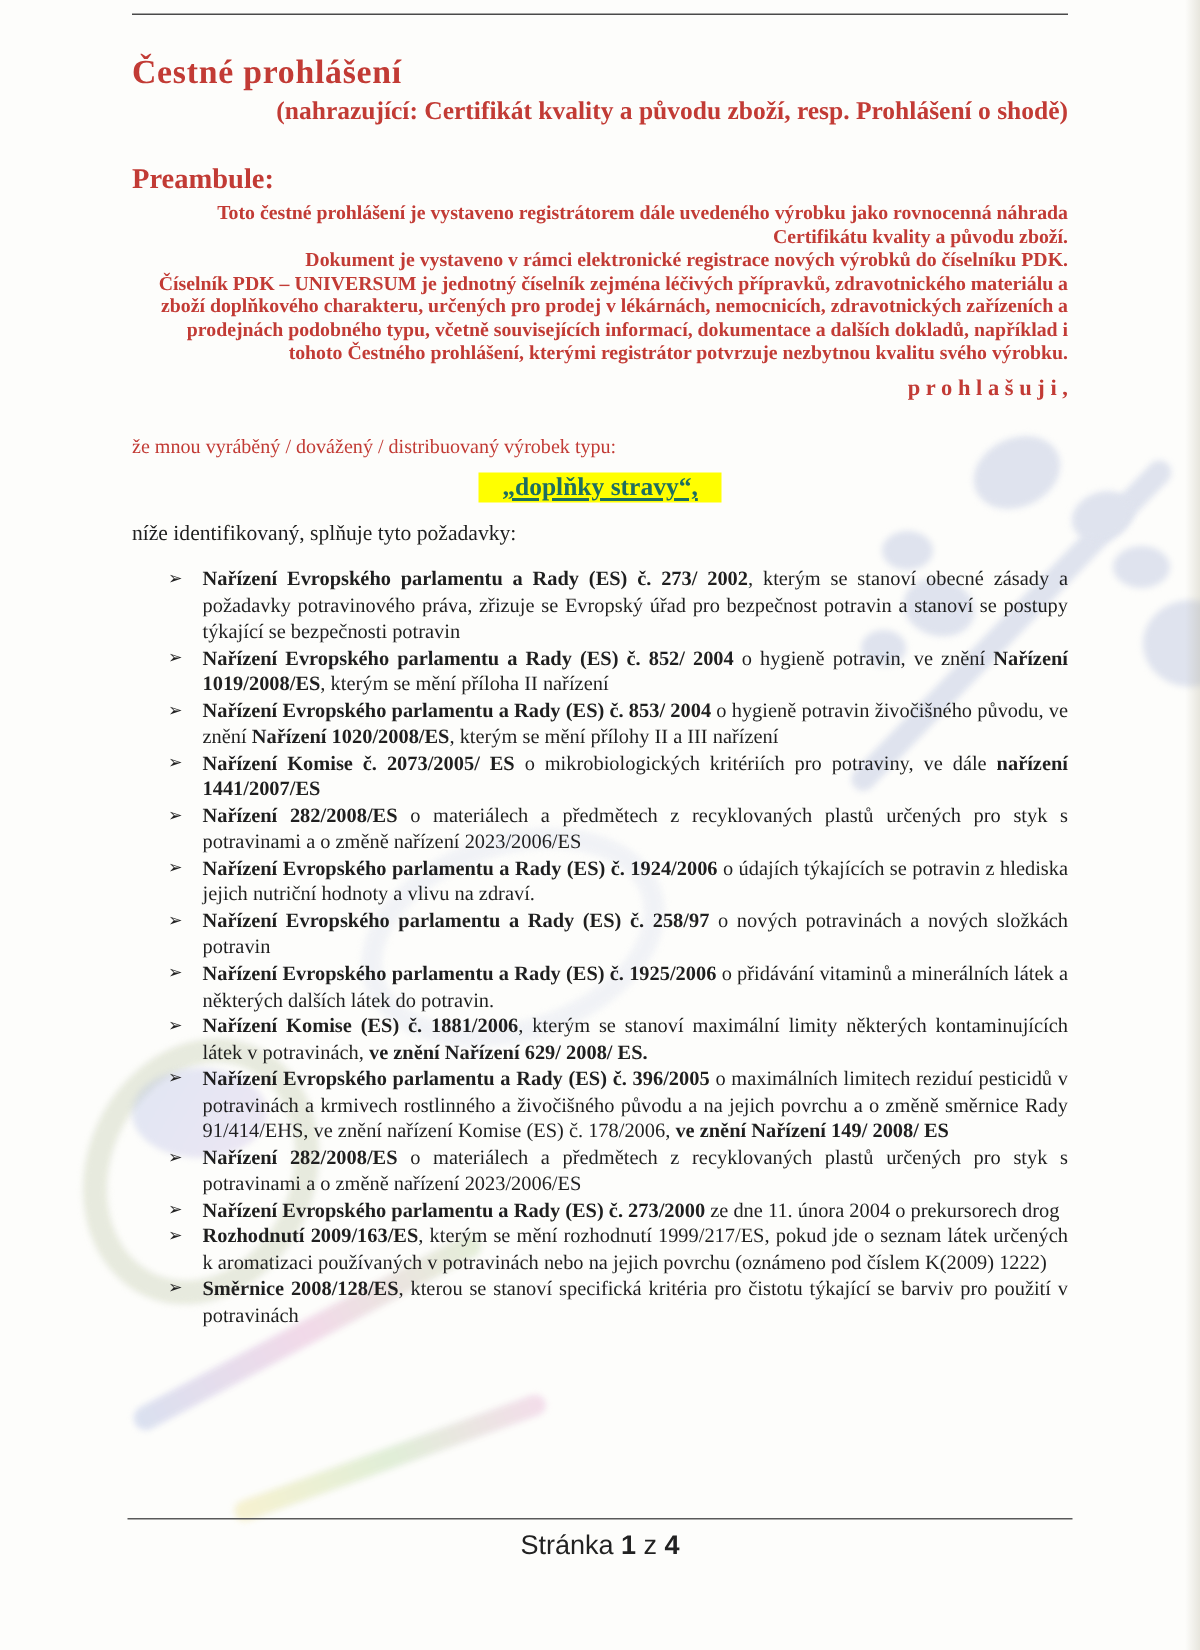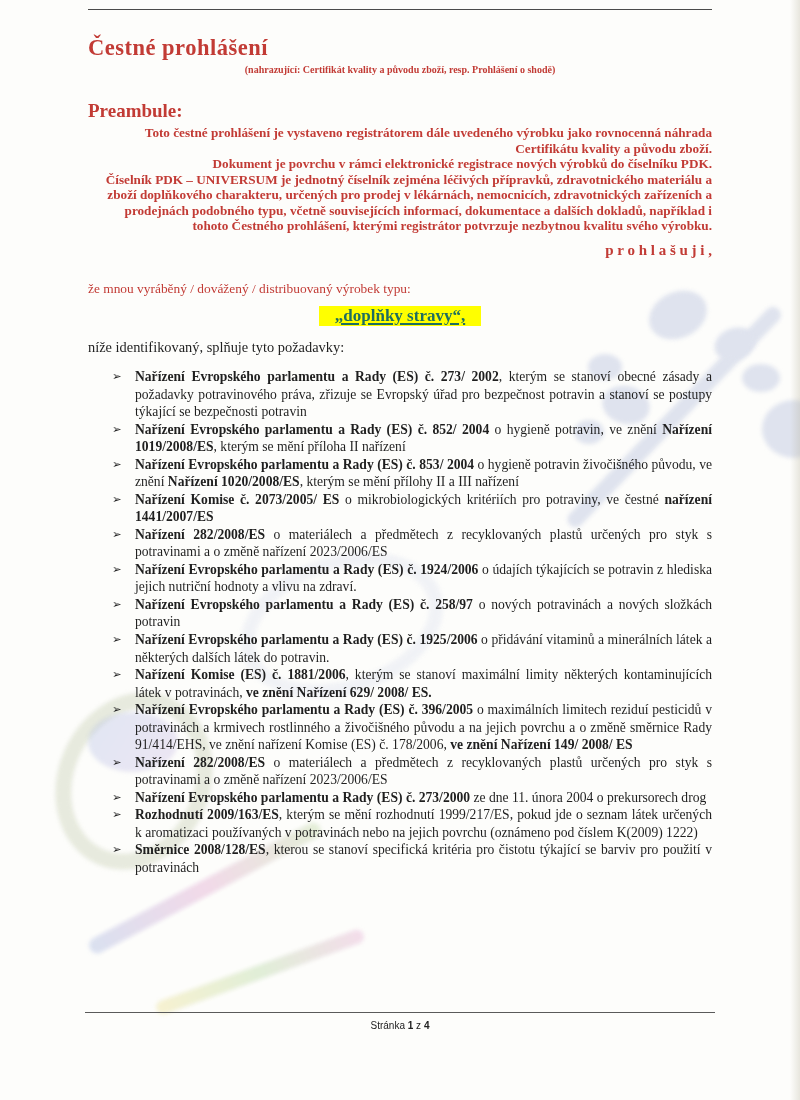--- a/index.html
+++ b/index.html
@@ -42,22 +42,22 @@
            background:linear-gradient(to left,rgba(175,170,145,.28),rgba(175,170,145,0));}
 
   
   .content{position:absolute;left:88px;top:0;width:624px;}
   .doc-code{margin-top:34px;text-align:right;font-family:"Liberation Sans",sans-serif;
             font-style:italic;font-weight:600;font-size:13.5px;color:#2d2d2d;}
   .top-rule{margin-top:9px;border:0;border-top:1.6px solid var(--rule);height:0;}
 
   .title{margin-top:25px;text-align:left;color:var(--accent-red);
          font-weight:bold;font-size:22.5px;letter-spacing:.5px;}
-  .subtitle{margin-top:3px;text-align:center;color:var(--accent-red);
-            font-weight:bold;font-size:10px;}
+  .subtitle{margin-top:3px;text-align:right;color:var(--accent-red);
+            font-weight:bold;font-size:17px;}
 
   .preamble-heading{margin-top:25px;color:var(--accent-red);font-weight:bold;font-size:19px;}
   .preamble-body{margin-top:3px;color:var(--accent-red);font-weight:bold;
                  font-size:13.2px;line-height:1.18;text-align:right;}
   .preamble-body .wrap-line{margin:0;}
 
   .decl-intro{margin-top:17px;color:var(--accent-red);font-size:14.3px;text-indent:34px;}
   .decl-verb{margin-top:8px;text-align:right;color:var(--accent-red);
              font-weight:bold;font-size:15px;}
   .decl-product-line{margin-top:22px;color:var(--accent-red);font-size:13.4px;}
@@ -71,21 +71,21 @@
   .req-list{list-style:none;margin:12px 0 0 0;padding:0 0 0 24px;}
   .req-list li{display:flex;gap:9px;font-size:13.6px;line-height:1.29;color:var(--ink);}
   .req-list .bullet{font-family:"DejaVu Sans",sans-serif;font-size:11.5px;
                     line-height:17.5px;width:14px;flex:0 0 14px;color:#222;}
   .req-list .item-text{flex:1;text-align:justify;}
   .seg-bold{font-weight:bold;}
 
   .footer-rule{position:absolute;left:85px;top:1012px;width:630px;border:0;
                border-top:1.3px solid #5a5a5a;height:0;margin:0;}
   .page-footer{position:absolute;left:85px;top:1020px;width:630px;text-align:center;
-               font-family:"Liberation Sans",sans-serif;font-size:10px;color:#222;}
+               font-family:"Liberation Sans",sans-serif;font-size:18px;color:#222;}
 </style>
 </head>
 <body>
 
 <div class="page">
 
   <div class="watermarks">
     <div class="wm wm-stroke"></div>
     <div class="wm wm-blob wm-b1"></div>
     <div class="wm wm-blob wm-b2"></div>
@@ -105,21 +105,21 @@
   <div class="content">
 
     <hr class="top-rule">
 
     <div class="title">Čestné prohlášení</div>
     <div class="subtitle">(nahrazující: Certifikát kvality a původu zboží, resp. Prohlášení o shodě)</div>
 
     <div class="preamble-heading">Preambule:</div>
     <div class="preamble-body">
         <div class="wrap-line">Toto čestné prohlášení je vystaveno registrátorem dále uvedeného výrobku jako rovnocenná náhrada Certifikátu kvality a původu zboží.</div>
-        <div class="wrap-line">Dokument je povrchu v rámci elektronické registrace nových výrobků do číselníku PDK.</div>
+        <div class="wrap-line">Dokument je vystaveno v rámci elektronické registrace nových výrobků do číselníku PDK.</div>
         <div class="wrap-line">Číselník PDK – UNIVERSUM je jednotný číselník zejména léčivých přípravků, zdravotnického materiálu a zboží doplňkového charakteru, určených pro prodej v lékárnách, nemocnicích, zdravotnických zařízeních a prodejnách podobného typu, včetně souvisejících informací, dokumentace a dalších dokladů, například i tohoto Čestného prohlášení, kterými registrátor potvrzuje nezbytnou kvalitu svého výrobku.</div>
       </div>
 
     <div class="decl-verb">p r o h l a š u j i ,</div>
     <div class="decl-product-line">že mnou vyráběný / dovážený  / distribuovaný výrobek typu:</div>
     <div class="decl-product-wrap">
       <span class="decl-product">„doplňky stravy“,</span>
     </div>
     <div class="decl-compliance">níže identifikovaný, splňuje tyto požadavky:</div>
 
@@ -131,21 +131,21 @@
         <li>
           <span class="bullet">➢</span>
           <span class="item-text"><span class="seg-bold">Nařízení Evropského parlamentu a Rady (ES) č. 852/ 2004</span><span> o hygieně potravin, ve znění </span><span class="seg-bold">Nařízení 1019/2008/ES</span><span>, kterým se mění příloha II nařízení</span></span>
         </li>
         <li>
           <span class="bullet">➢</span>
           <span class="item-text"><span class="seg-bold">Nařízení Evropského parlamentu a Rady (ES) č. 853/ 2004</span><span> o hygieně potravin živočišného původu, ve znění </span><span class="seg-bold">Nařízení 1020/2008/ES</span><span>, kterým se mění přílohy II a III nařízení</span></span>
         </li>
         <li>
           <span class="bullet">➢</span>
-          <span class="item-text"><span class="seg-bold">Nařízení Komise č. 2073/2005/ ES</span><span> o mikrobiologických kritériích pro potraviny, ve čestné </span><span class="seg-bold">nařízení 1441/2007/ES</span></span>
+          <span class="item-text"><span class="seg-bold">Nařízení Komise č. 2073/2005/ ES</span><span> o mikrobiologických kritériích pro potraviny, ve dále </span><span class="seg-bold">nařízení 1441/2007/ES</span></span>
         </li>
         <li>
           <span class="bullet">➢</span>
           <span class="item-text"><span class="seg-bold">Nařízení 282/2008/ES</span><span> o materiálech a předmětech z recyklovaných plastů určených pro styk s potravinami a o změně nařízení 2023/2006/ES</span></span>
         </li>
         <li>
           <span class="bullet">➢</span>
           <span class="item-text"><span class="seg-bold">Nařízení Evropského parlamentu a Rady (ES) č. 1924/2006</span><span> o údajích týkajících se potravin z hlediska jejich nutriční hodnoty a vlivu na zdraví.</span></span>
         </li>
         <li>

